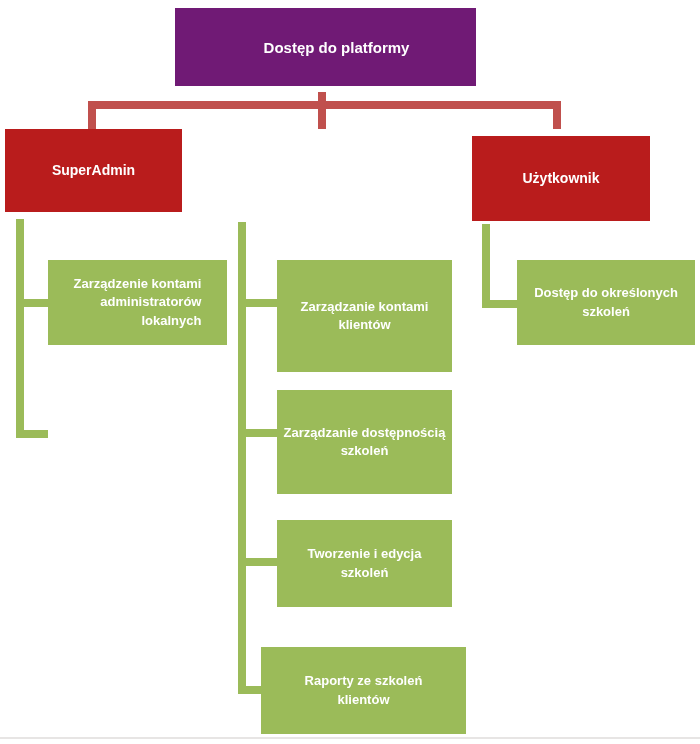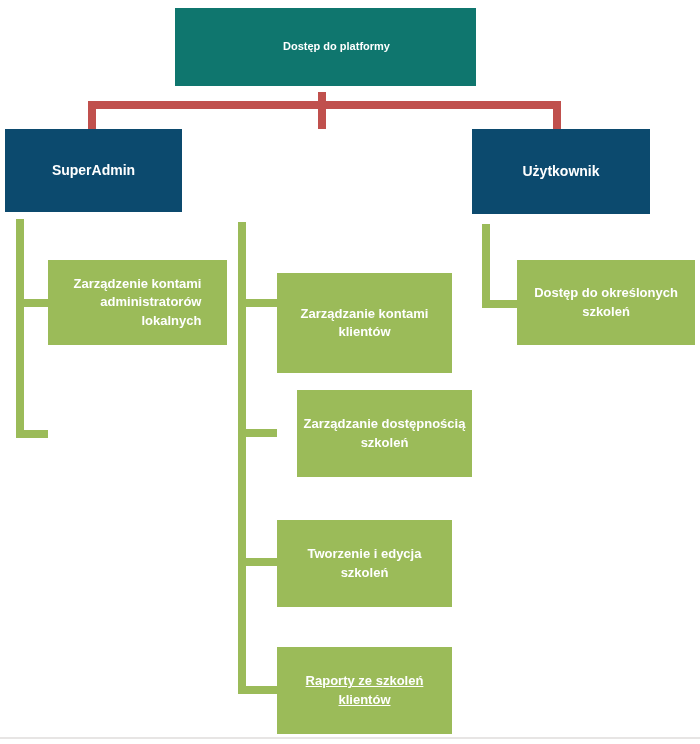--- a/index.html
+++ b/index.html
@@ -22,22 +22,22 @@
     justify-content: center;
     text-align: center;
     color: #ffffff;
     font-weight: bold;
     box-sizing: border-box;
   }
   .node .lbl {
     white-space: pre;
     line-height: 1.4;
   }
-  .root-node  { background: #0f766e; font-size: 11px; padding-left: 22px; }
-  .role-node  { background: #0c4a6e; font-size: 14px; }
+  .root-node  { background: #701a75; font-size: 15px; padding-left: 22px; }
+  .role-node  { background: #b91c1c; font-size: 14px; }
   .perm-node  { background: #9bbb59; font-size: 13px; }
   .conn { position: absolute; }
   .conn.red   { background: #c0504d; }
   .conn.green { background: #9bbb59; }
   .page-edge {
     position: absolute;
     left: 0; top: 737;
     width: 700px; height: 2px;
     background: #e7e5e4;
   }
@@ -52,21 +52,21 @@
   </div>
 
   <div class="conn red" style="left:318px; top:92px; width:8px; height:37px;"></div>
   <div class="conn red" style="left:88px; top:101px; width:473px; height:8px;"></div>
   <div class="conn red" style="left:88px; top:101px; width:8px; height:28px;"></div>
   <div class="conn red" style="left:553px; top:101px; width:8px; height:28px;"></div>
 
   <div class="node role-node" style="left:5px; top:129px; width:177px; height:83px;">
     <span class="lbl">SuperAdmin</span>
   </div>
-  <div class="node role-node" style="left:472px; top:129px; width:178px; height:85px;">
+  <div class="node role-node" style="left:472px; top:136px; width:178px; height:85px;">
     <span class="lbl">Użytkownik</span>
   </div>
 
   <div class="conn green" style="left:16px; top:219px; width:8px; height:219px;"></div>
   <div class="conn green" style="left:24px; top:299px; width:24px; height:8px;"></div>
   <div class="conn green" style="left:24px; top:430px; width:24px; height:8px;"></div>
 
   <div class="conn green" style="left:238px; top:222px; width:8px; height:472px;"></div>
   <div class="conn green" style="left:246px; top:299px; width:31px; height:8px;"></div>
   <div class="conn green" style="left:246px; top:429px; width:31px; height:8px;"></div>
@@ -75,33 +75,33 @@
 
   <div class="conn green" style="left:482px; top:224px; width:8px; height:84px;"></div>
   <div class="conn green" style="left:490px; top:300px; width:27px; height:8px;"></div>
 
   <div class="node perm-node" style="left:48px; top:260px; width:179px; height:85px;text-align:right;">
     <span class="lbl">Zarządzenie kontami
 administratorów
 lokalnych</span>
   </div>
 
-  <div class="node perm-node" style="left:277px; top:260px; width:175px; height:100px;margin-top:13px;">
+  <div class="node perm-node" style="left:277px; top:260px; width:175px; height:112px;">
     <span class="lbl">Zarządzanie kontami
 klientów</span>
   </div>
-  <div class="node perm-node" style="left:277px; top:390px; width:175px; height:87px;margin-left:20px;">
+  <div class="node perm-node" style="left:277px; top:390px; width:175px; height:104px;">
     <span class="lbl">Zarządzanie dostępnością
 szkoleń</span>
   </div>
   <div class="node perm-node" style="left:277px; top:520px; width:175px; height:87px;">
     <span class="lbl">Tworzenie i edycja
 szkoleń</span>
   </div>
-  <div class="node perm-node" style="left:277px; top:647px; width:175px; height:87px;text-decoration:underline;">
+  <div class="node perm-node" style="left:261px; top:647px; width:205px; height:87px;">
     <span class="lbl">Raporty ze szkoleń
 klientów</span>
   </div>
 
   <div class="node perm-node" style="left:517px; top:260px; width:178px; height:85px;">
     <span class="lbl">Dostęp do określonych
 szkoleń</span>
   </div>
 
   <div class="page-edge" style="top:737px;"></div>

